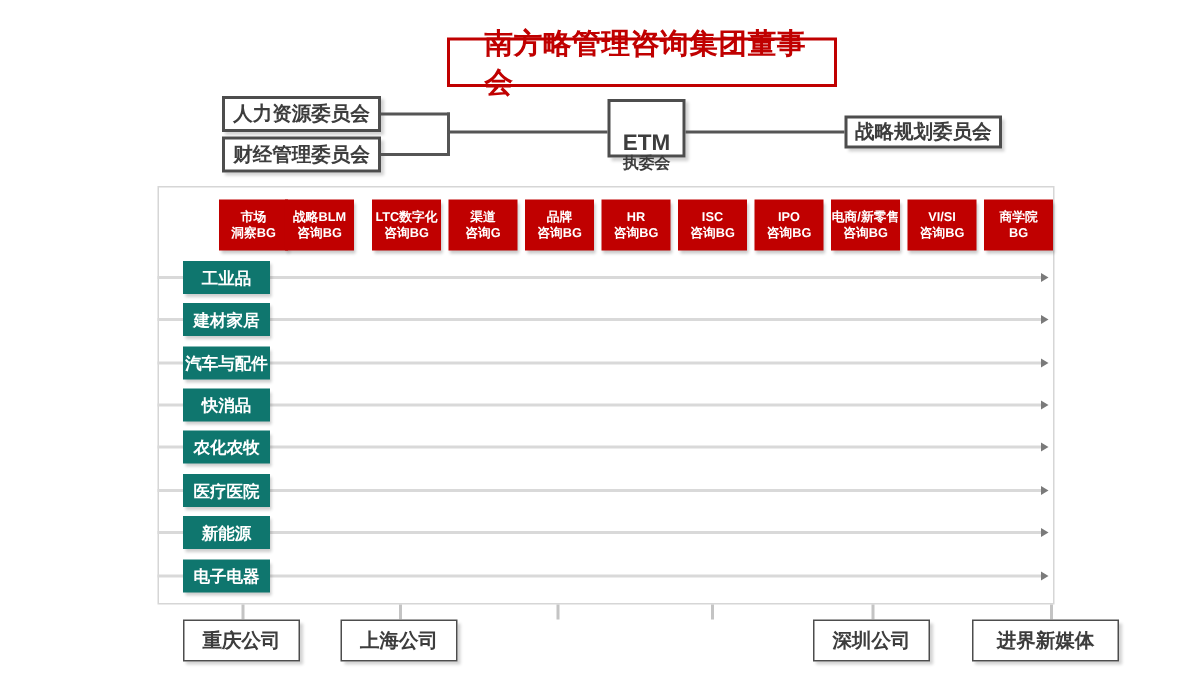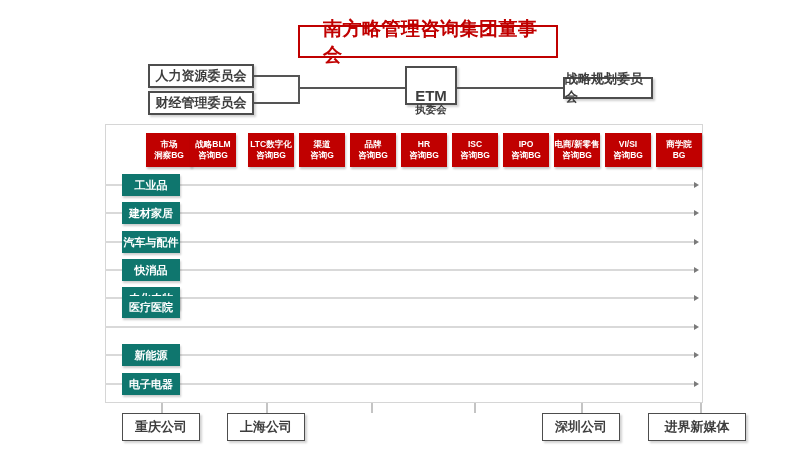--- a/index.html
+++ b/index.html
@@ -22,21 +22,21 @@
   }
   .committee{left:148px;width:106px;height:24px;font-size:13px;}
   .etm-box{
     position:absolute;left:405px;top:66px;width:52px;height:39px;
     background:#fff;border:2px solid #4d4d4d;box-sizing:border-box;
     display:flex;flex-direction:column;align-items:center;justify-content:center;
     font-weight:bold;color:#3d3d3d;box-shadow:2px 2px 2px rgba(0,0,0,.18);
   }
   .etm-box .l1{font-size:15px;line-height:1.05;margin-top:32px;}
   .etm-box .l2{font-size:10.5px;line-height:1.1;}
-  .strategy{left:563px;top:77px;width:90px;height:22px;font-size:13px;}
+  .strategy{left:563px;top:77px;width:105px;height:22px;font-size:13px;}
   .cline{position:absolute;background:#555;}
   
   .matrix{
     position:absolute;left:105px;top:124px;width:598px;height:279px;
     border:1.5px solid #d6d6d6;box-sizing:border-box;background:#fff;
   }
   .bgcol{
     position:absolute;top:133px;width:46px;height:34px;background:#c00000;
     display:flex;flex-direction:column;align-items:center;justify-content:center;
     color:#fff;font-weight:bold;font-size:8.5px;line-height:1.3;text-align:center;
@@ -159,21 +159,21 @@
   </div>
   <div class="rbox" style="top:231px">
     <span>汽车与配件</span>
   </div>
   <div class="rbox" style="top:259px">
     <span>快消品</span>
   </div>
   <div class="rbox" style="top:287px">
     <span>农化农牧</span>
   </div>
-  <div class="rbox" style="top:296px">
+  <div class="rbox" style="top:316px">
     <span>医疗医院</span>
   </div>
   <div class="rbox" style="top:344px">
     <span>新能源</span>
   </div>
   <div class="rbox" style="top:373px">
     <span>电子电器</span>
   </div>
 
   <div class="dropline" style="left:161px"></div>

